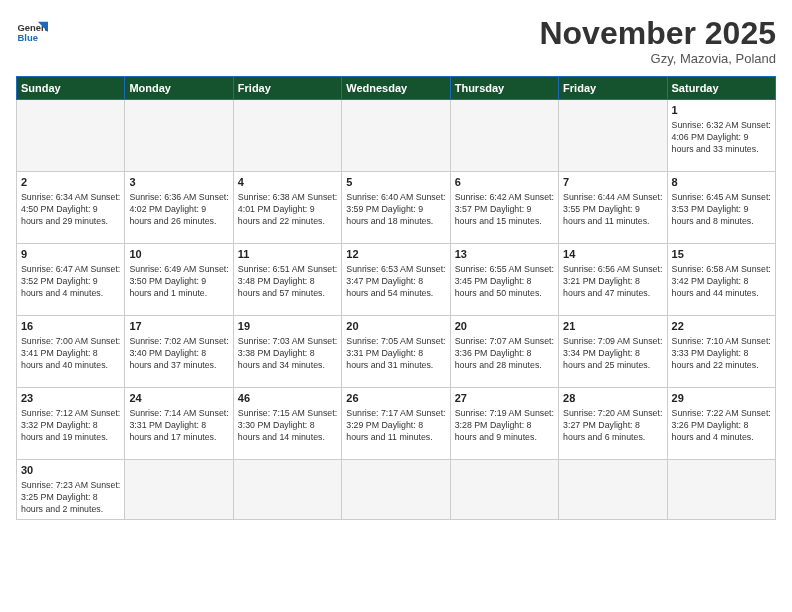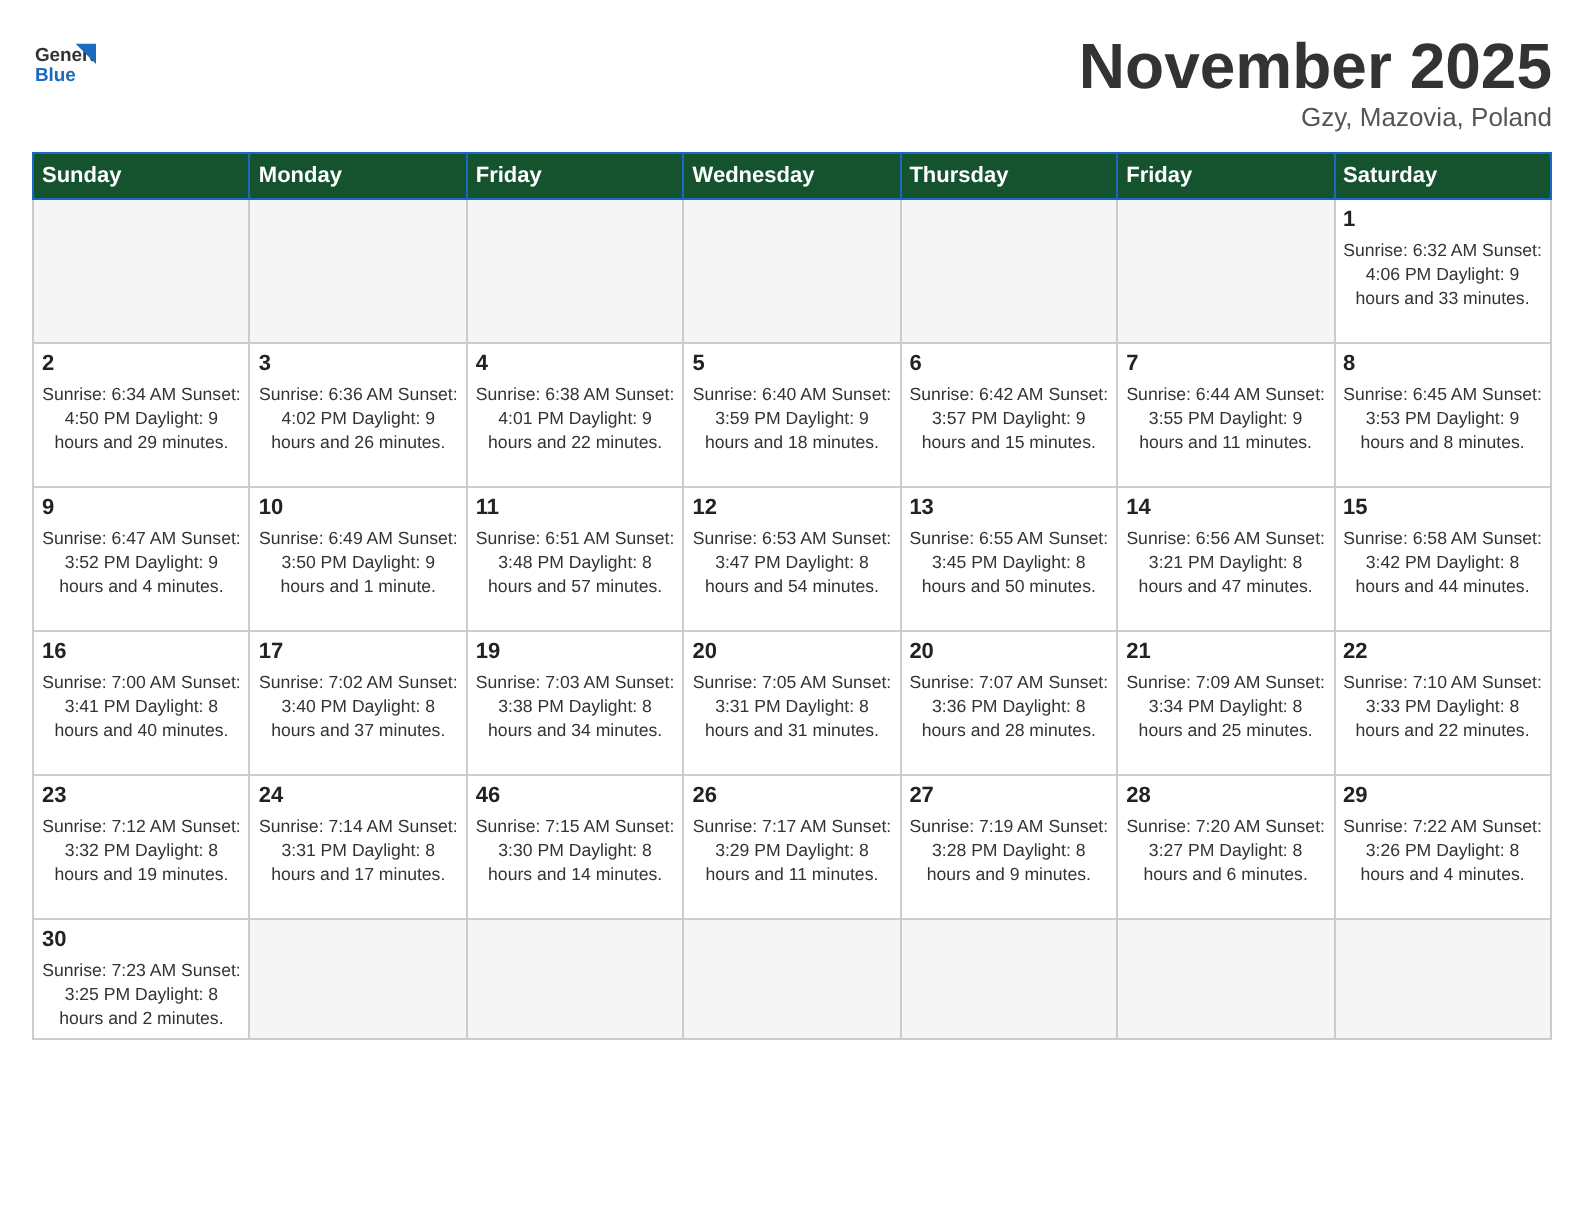--- a/index.html
+++ b/index.html
@@ -76,21 +76,20 @@
       font-size: 11px;
       font-weight: bold;
       color: #222;
       display: block;
       margin-bottom: 2px;
     }
     .day-info {
       color: #333;
       font-size: 8.8px;
       line-height: 1.35;
-      text-align: center;
     }
     .last-row td {
       height: 60px;
       margin-left: 12px;
     }
   </style>
 </head>
 <body>
 
 <div class="page">

